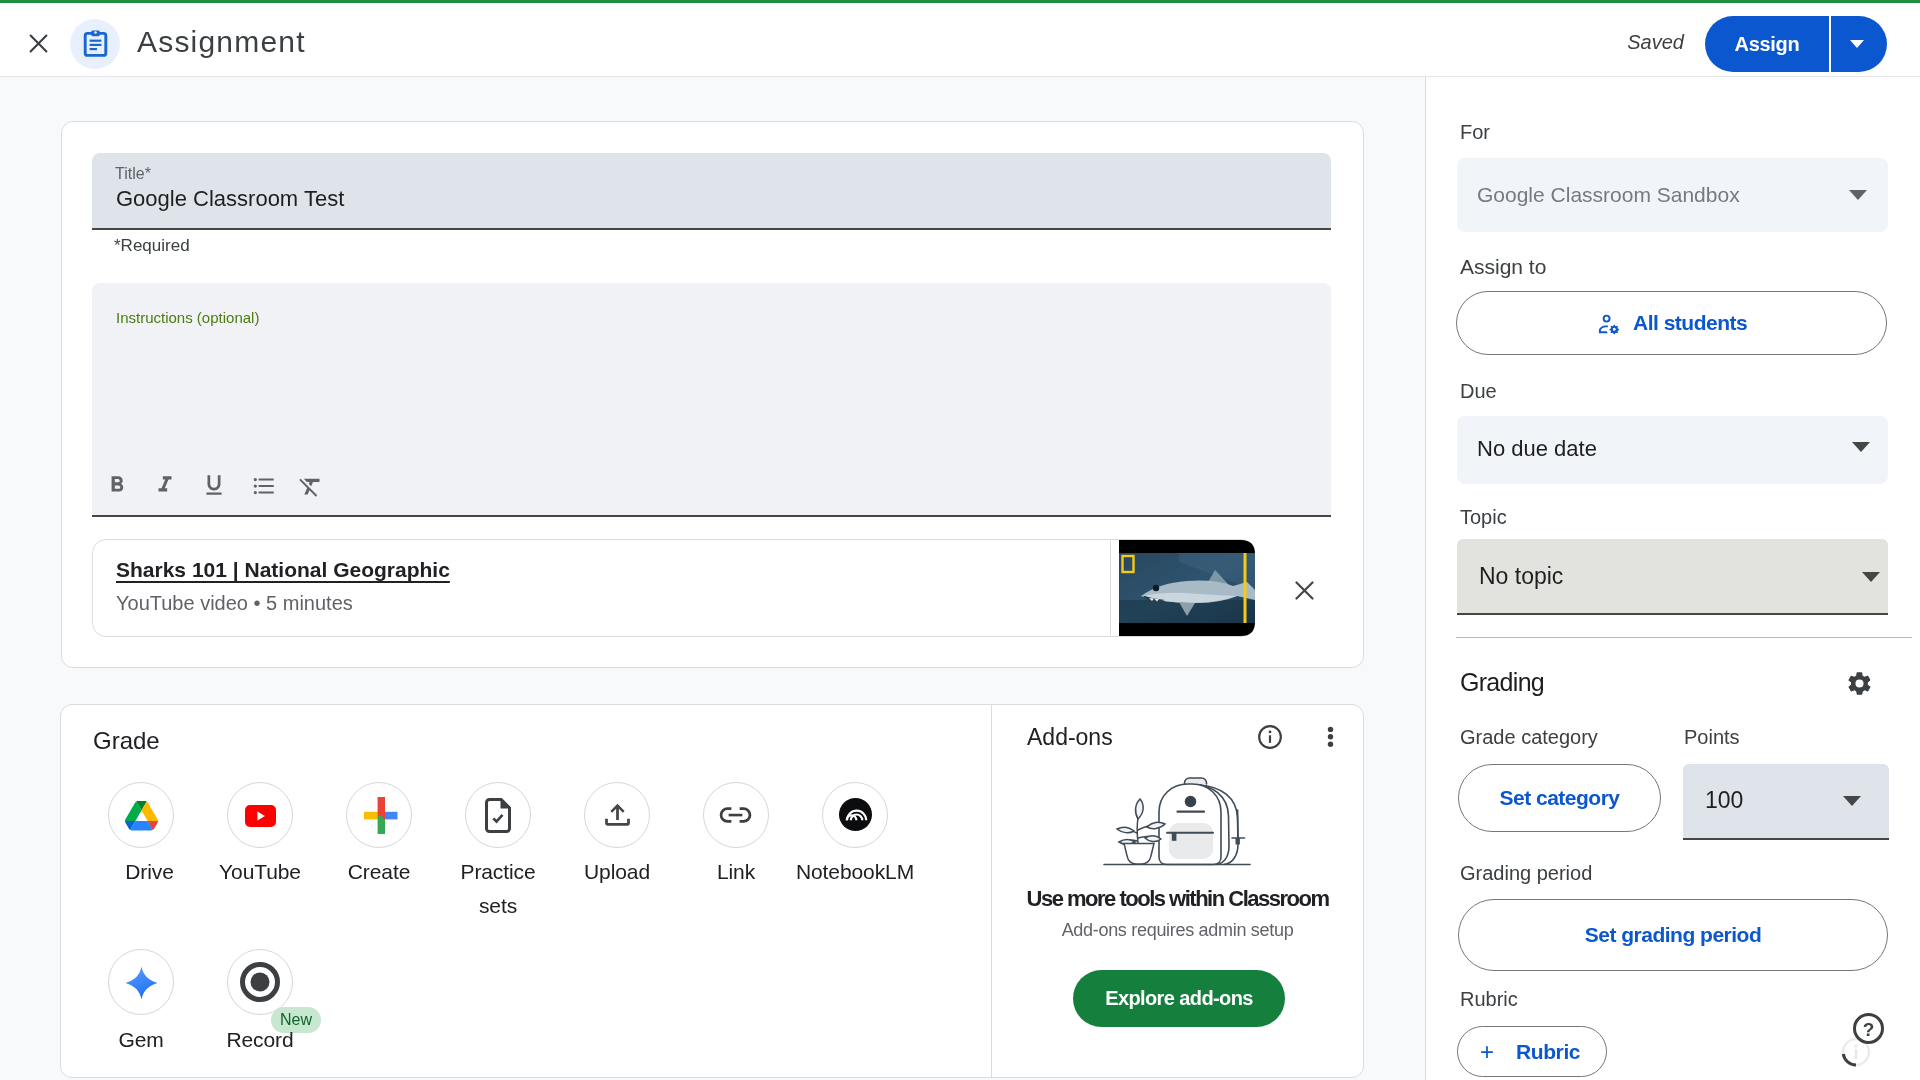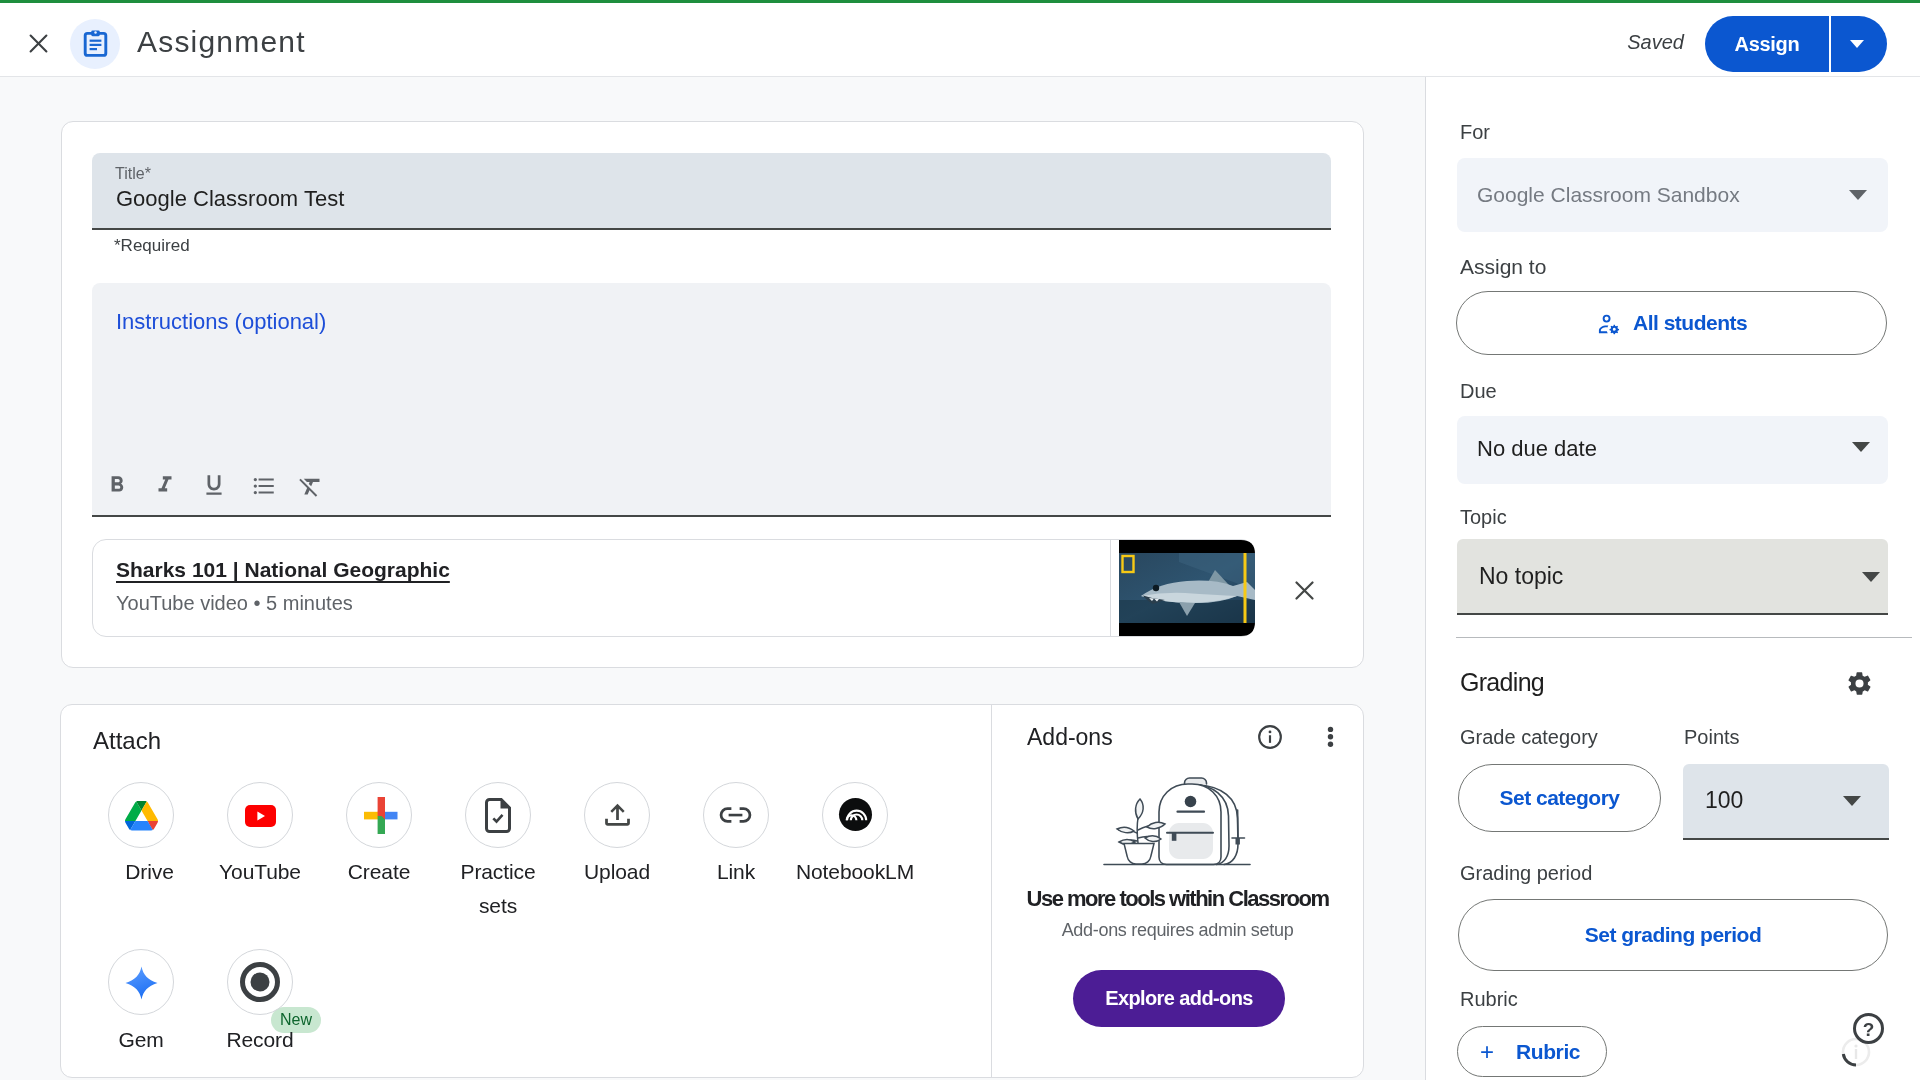--- a/index.html
+++ b/index.html
@@ -44,21 +44,21 @@
 <div class="abs caret" style="left:1850px;top:40px;border-left-width:7px;border-right-width:7px;border-top-width:8.5px;border-top-color:#fff;z-index:26"></div>
 
 <div class="card" style="left:61px;top:121px;width:1303px;height:547px;"></div>
 
 <div class="abs" style="left:92px;top:153px;width:1239px;height:77px;background:#dee4ea;border-radius:8px 8px 0 0;border-bottom:2px solid #444746;"></div>
 <div class="abs" style="left:115px;top:165px;font-size:16px;color:#5f6368;">Title*</div>
 <div class="abs" style="left:116px;top:186px;font-size:22px;color:#1f1f1f;">Google Classroom Test</div>
 <div class="abs" style="left:114px;top:236px;font-size:17px;color:#3c4043;">*Required</div>
 
 <div class="abs" style="left:92px;top:283px;width:1239px;height:234px;background:#f0f2f5;border-radius:8px 8px 0 0;border-bottom:2px solid #444746;"></div>
-<div class="abs" style="left:116px;top:309px;font-size:22px;color:#1d4ed8;">Instructions (optional)</div>
+<div class="abs" style="left:116px;top:309px;font-size:15px;color:#4d7c0f;">Instructions (optional)</div>
 
 <svg class="abs" style="left:104px;top:472px;" width="26" height="26" viewBox="0 0 24 24">
   <path fill="#5f6368" d="M15.6 10.79c.97-.67 1.65-1.77 1.65-2.79 0-2.26-1.75-4-4-4H7v14h7.04c2.09 0 3.71-1.7 3.71-3.79 0-1.52-.86-2.82-2.15-3.42zM10 6.5h3c.83 0 1.5.67 1.5 1.5s-.67 1.5-1.5 1.5h-3v-3zm3.5 9H10v-3h3.5c.83 0 1.5.67 1.5 1.5s-.67 1.5-1.5 1.5z"></path>
 </svg>
 <svg class="abs" style="left:152px;top:472px;" width="26" height="26" viewBox="0 0 24 24">
   <path fill="#5f6368" d="M10 4v3h2.21l-3.42 8H6v3h8v-3h-2.21l3.42-8H18V4z"></path>
 </svg>
 <svg class="abs" style="left:201px;top:472px;" width="26" height="26" viewBox="0 0 24 24">
   <path fill="#5f6368" d="M12 17c3.31 0 6-2.69 6-6V3h-2.5v8c0 1.93-1.57 3.5-3.5 3.5S8.5 12.93 8.5 11V3H6v8c0 3.31 2.69 6 6 6zm-7 2v2h14v-2H5z"></path>
 </svg>
@@ -100,21 +100,21 @@
     <rect x="3.5" y="16" width="11" height="16" fill="none" stroke="#f7c915" stroke-width="2.4"></rect>
     <rect x="124.5" y="13" width="3" height="70" fill="#f7c915"></rect>
   </g>
 </svg>
 <svg class="abs" style="left:1295px;top:581px;" width="19" height="19" viewBox="0 0 19 19">
   <path d="M1.5 1.5 L17.5 17.5 M17.5 1.5 L1.5 17.5" stroke="#444746" stroke-width="2.2" stroke-linecap="round"></path>
 </svg>
 
 <div class="card" style="left:60px;top:704px;width:1304px;height:374px;"></div>
 <div class="abs" style="left:991px;top:704px;width:1px;height:374px;background:#dadce0;"></div>
-<div class="abs" style="left:93px;top:727px;font-size:24px;font-weight:500;color:#202124;">Attach</div>
+<div class="abs" style="left:93px;top:727px;font-size:24px;font-weight:500;color:#202124;">Grade</div>
 
 <div class="abs" style="left:108px;top:782px;width:66px;height:66px;border-radius:50%;border:1px solid #d4d7db;"></div>
 <div class="abs" style="left:227px;top:782px;width:66px;height:66px;border-radius:50%;border:1px solid #d4d7db;"></div>
 <div class="abs" style="left:346px;top:782px;width:66px;height:66px;border-radius:50%;border:1px solid #d4d7db;"></div>
 <div class="abs" style="left:465px;top:782px;width:66px;height:66px;border-radius:50%;border:1px solid #d4d7db;"></div>
 <div class="abs" style="left:584px;top:782px;width:66px;height:66px;border-radius:50%;border:1px solid #d4d7db;"></div>
 <div class="abs" style="left:703px;top:782px;width:66px;height:66px;border-radius:50%;border:1px solid #d4d7db;"></div>
 <div class="abs" style="left:822px;top:782px;width:66px;height:66px;border-radius:50%;border:1px solid #d4d7db;"></div>
 
 <svg class="abs" style="left:125px;top:801px;" width="33" height="29.5" viewBox="0 0 87.3 78">
@@ -237,21 +237,21 @@
     <path d="M38 47 c-4 -7 -3 -15 2 -20 c5 6 4 14 -2 20z"></path>
     <path d="M47 55 c5 -5 12 -6 18 -3 c-5 5 -13 6 -18 3z"></path>
     <path d="M45 66 c5 -3 11 -3 16 1 c-5 4 -12 3 -16 -1z"></path>
     <path d="M34 59 c-5 -4 -11 -5 -17 -2 c5 4 12 5 17 2z"></path>
     <path d="M35 70 c-5 -3 -11 -3 -16 0 c5 3 11 3 16 0z"></path>
     <path d="M24 71.5 h30 l-3.2 13 a9 9 0 0 1 -8.8 7.5 h-6 a9 9 0 0 1 -8.8 -7.5 z" fill="#fff"></path>
   </g>
 </svg>
 <div class="abs" style="left:991px;top:886px;width:373px;text-align:center;font-size:22px;font-weight:700;letter-spacing:-1.5px;color:#202124;">Use more tools within Classroom</div>
 <div class="abs" style="left:991px;top:920px;width:373px;text-align:center;font-size:18px;letter-spacing:-0.3px;color:#5f6368;">Add-ons requires admin setup</div>
-<div class="abs" style="left:1073px;top:970px;width:212px;height:57px;background:#4c1d95;border-radius:29px;text-align:center;line-height:57px;color:#fff;font-size:20px;font-weight:700;letter-spacing:-0.6px;">Explore add-ons</div>
+<div class="abs" style="left:1073px;top:970px;width:212px;height:57px;background:#15803d;border-radius:29px;text-align:center;line-height:57px;color:#fff;font-size:20px;font-weight:700;letter-spacing:-0.6px;">Explore add-ons</div>
 
 <div class="abs" style="left:1460px;top:121px;font-size:20px;font-weight:500;color:#3c4043;">For</div>
 <div class="sel" style="left:1457px;top:158px;width:431px;height:74px;background:#f1f4f9;"></div>
 <div class="abs" style="left:1477px;top:183px;font-size:21px;color:#757a82;">Google Classroom Sandbox</div>
 <div class="caret gray" style="left:1849px;top:190px;"></div>
 
 <div class="abs" style="left:1460px;top:255px;font-size:21px;font-weight:500;color:#3c4043;">Assign to</div>
 <div class="pill" style="left:1456px;top:291px;width:431px;height:64px;"></div>
 <svg class="abs" style="left:1597px;top:312px;" width="23" height="23" viewBox="0 0 24 24">
   <path fill="#0b57d0" d="M10 2.8a4.1 4.1 0 1 1 0 8.2 4.1 4.1 0 0 1 0-8.2zm0 2a2.1 2.1 0 1 0 0 4.2 2.1 2.1 0 0 0 0-4.2zM2 19.4c0-3.3 3.6-5.4 8-5.4.6 0 1.2 0 1.8.1a6.5 6.5 0 0 0-.9 2c-.3 0-.6-.1-.9-.1-3.6 0-6 1.6-6 3.4v.8h6.3c.2.7.5 1.4.9 2H2z"></path>

